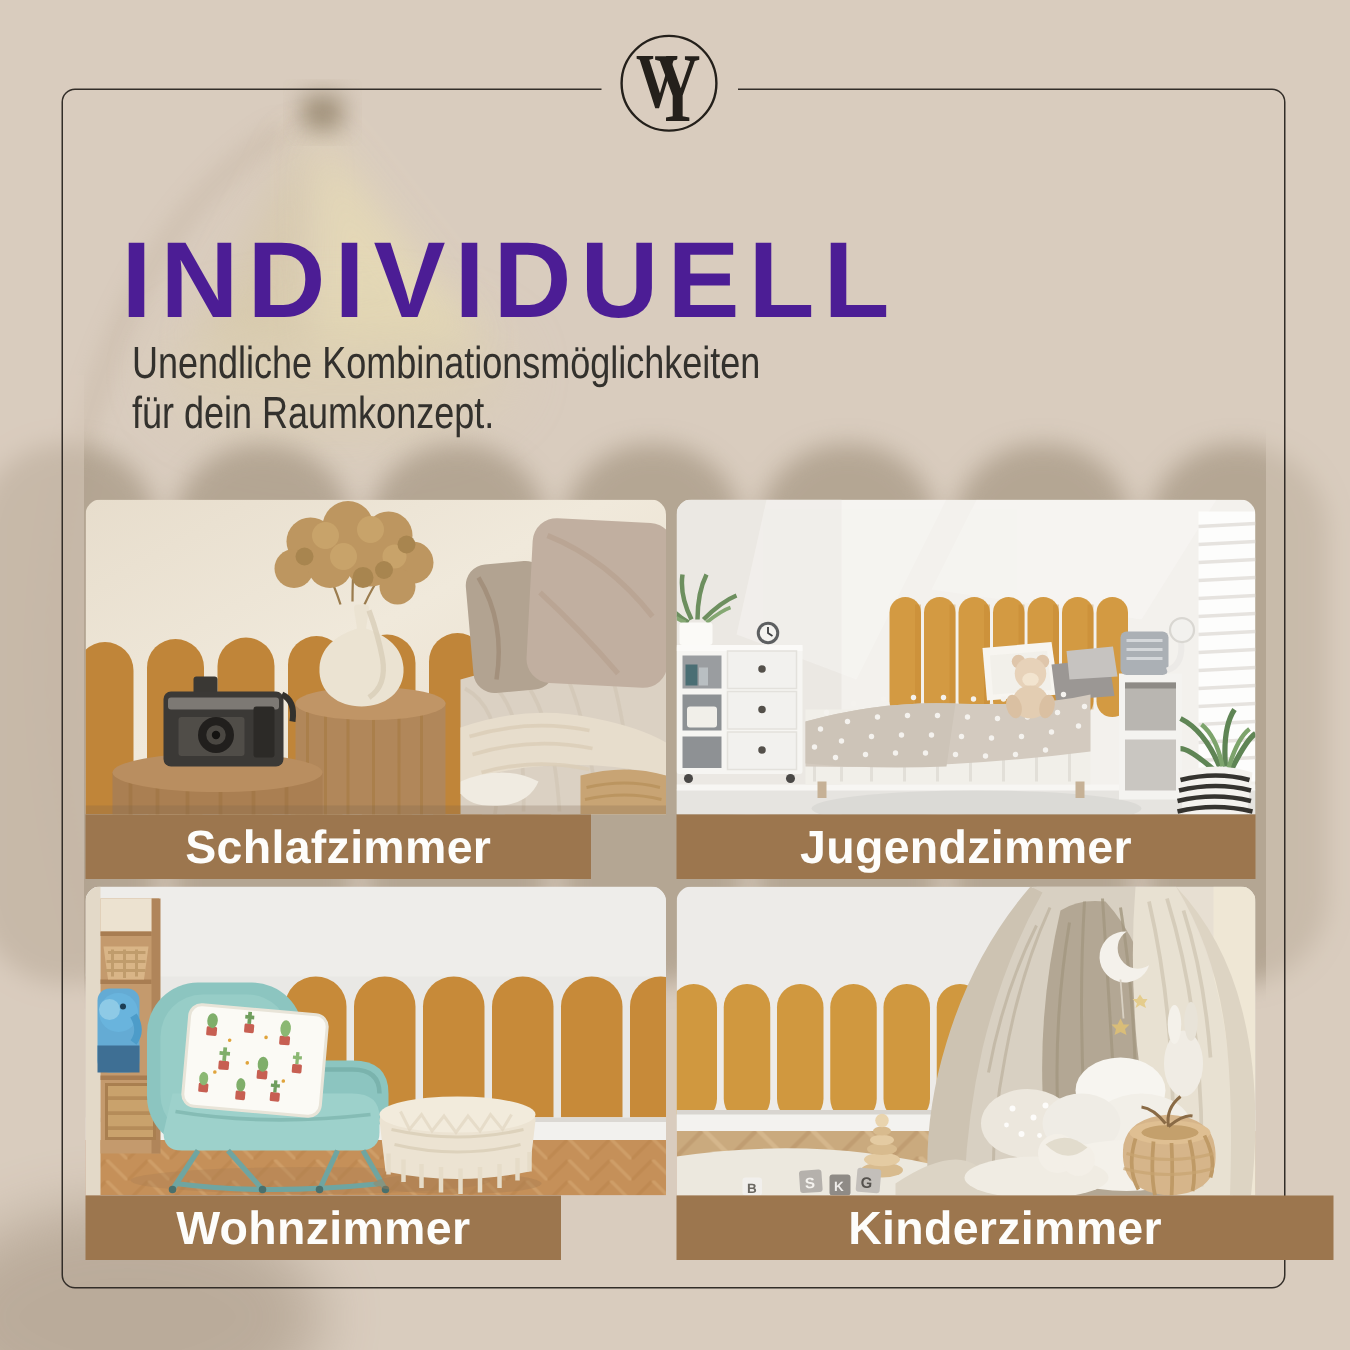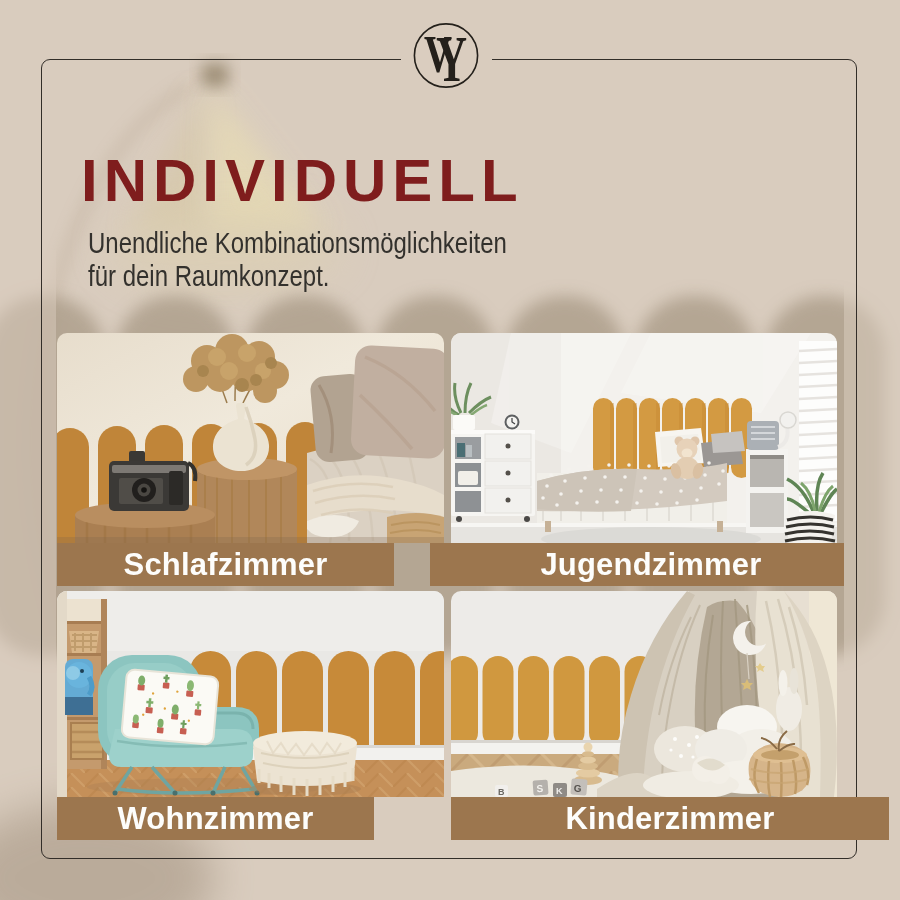--- a/index.html
+++ b/index.html
@@ -1,18 +1,18 @@
 <!DOCTYPE html>
 <html><head>
 <meta charset="utf-8">
 <style>
 html,body{margin:0;padding:0;}
 #c{position:relative;width:900px;height:900px;background:#d9ccbe;overflow:hidden;font-family:"Liberation Sans",sans-serif;}
 .abs{position:absolute;}
-#title{left:81px;top:151px;font-size:60px;font-weight:bold;color:#7f1d1d;letter-spacing:6.0px;line-height:1;}
+#title{left:81px;top:151px;font-size:72px;font-weight:bold;color:#4c1d95;letter-spacing:6.0px;line-height:1;}
 #sub{left:88px;top:226px;font-size:30px;color:#33312d;line-height:33px;transform:scaleX(0.80);transform-origin:0 0;white-space:nowrap;}
 .cap{height:43px;background:#9c764e;color:#fdfdfb;font-weight:bold;font-size:31px;letter-spacing:0.2px;display:flex;align-items:center;justify-content:center;}
 .ph{border-radius:10px 10px 0 0;overflow:hidden;}
 </style>
 </head>
 <body>
 <div id="c">
 
 <svg class="abs" style="left:0;top:0" width="900" height="900" viewBox="0 0 900 900">
 <defs>
@@ -326,21 +326,21 @@
 
 <g>
 <path d="M362,178 q-10,-24 -26,-32 M366,178 q-2,-26 6,-38 M370,180 q10,-20 16,-24 M358,180 q-16,-14 -22,-14" stroke="#5f8555" stroke-width="3.5" fill="none"></path>
 <path d="M364,178 q-4,-20 -14,-28 M368,179 q6,-20 14,-26" stroke="#7da46c" stroke-width="3" fill="none"></path>
 </g>
 
 <path d="M334,182 q26,-8 50,0 l-4,28 h-42 z" fill="#f4f2ee"></path>
 <path d="M336,187 q24,-6 46,0 M335,194 q25,-6 48,0 M334,201 q25,-6 49,0 M334,208 q25,-6 50,0" stroke="#35332f" stroke-width="3" fill="none"></path>
 </svg></div>
 
-<div class="abs cap" style="left:430px;top:543px;width:386px;padding-left:28px;">Jugendzimmer</div>
+<div class="abs cap" style="left:451px;top:543px;width:386px;">Jugendzimmer</div>
 
 <div class="abs ph" style="left:57px;top:591px;width:387px;height:206px;">
 <svg width="387" height="206" viewBox="0 0 387 206">
 <defs>
 <pattern id="hb3" width="28" height="14" patternUnits="userSpaceOnUse">
 <rect width="28" height="14" fill="#c28a55"></rect>
 <path d="M0,14 L14,0" stroke="#b88049" stroke-width="2.2"></path>
 <path d="M14,0 L28,14" stroke="#d0a06c" stroke-width="2.2"></path>
 </pattern>
 </defs>

